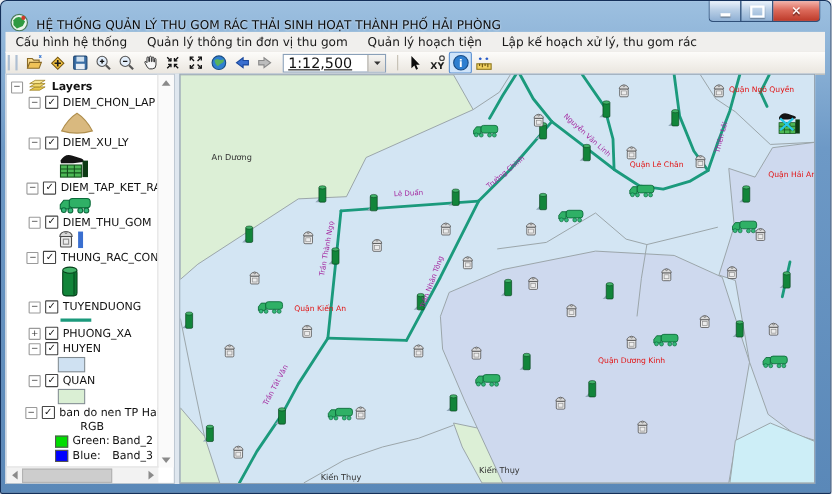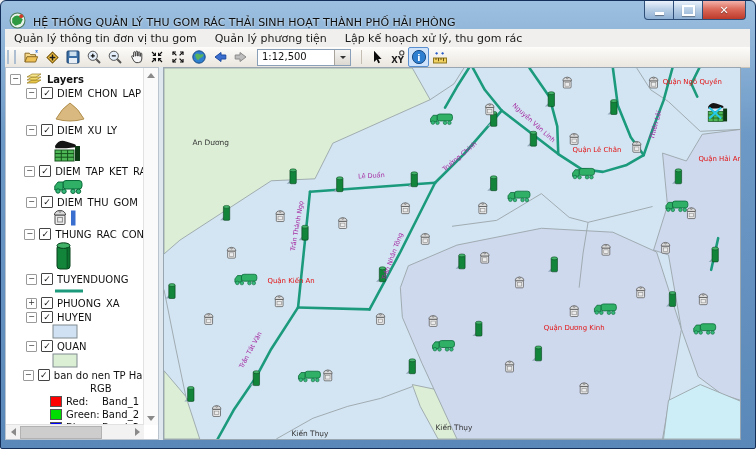--- a/index.html
+++ b/index.html
@@ -23,21 +23,21 @@
   .menu-item{font-size:11px;color:#1a1a1a;padding:2px 9px;white-space:nowrap;}
   
   .toolbar{position:absolute;left:4px;top:46px;right:5px;height:20px;background:linear-gradient(#fdfcfa,#eae6df);
     display:flex;align-items:center;border-bottom:1px solid #c9c4ba;}
   .grip{width:5px;height:14px;border-left:2px solid #aebfd2;border-right:2px solid #aebfd2;margin:0 4px 0 2px;}
   .tb-group{display:flex;align-items:flex-start;}
   .tb-btn{width:19px;height:18px;display:flex;align-items:center;justify-content:center;border:1px solid transparent;border-radius:2px;}
   .tb-btn.active{background:#cfe4fa;border-color:#5a8fd0;}
   .tbsep{width:1px;height:14px;background:#c4beb2;margin:0 4px;}
   .combo{display:flex;width:92px;height:15px;background:#fff;border:1px solid #8aa0b8;margin:0 6px;align-items:stretch;}
-  .combo-val{flex:1;font-size:10px;color:#111;padding:1px 0 0 4px;white-space:nowrap;overflow:hidden;}
+  .combo-val{flex:1;font-size:13px;color:#111;padding:1px 0 0 4px;white-space:nowrap;overflow:hidden;text-decoration:underline;}
   .combo-btn{width:15px;background:linear-gradient(#f6f5f3,#dcd8d1);border-left:1px solid #a8a49c;
     display:flex;align-items:center;justify-content:center;}
   .combo-btn::after{content:"";border:3.5px solid transparent;border-top-color:#333;margin-top:4px;}
   
   .content{position:absolute;left:4px;top:66px;right:14px;bottom:8px;display:flex;background:#fff;}
   .toc{position:relative;width:154px;flex:0 0 auto;background:#fff;border:1px solid #b9c4cf;box-sizing:border-box;}
   .toc-tree{position:absolute;left:0;top:0;right:14px;bottom:14px;overflow:hidden;padding-top:4px;}
   .trow{display:flex;align-items:center;height:14px;font-size:10px;color:#111;white-space:nowrap;}
   .trow.root .lbl{font-weight:bold;}
   .exp{width:9px;height:9px;border:1px solid #9a9a9a;background:#fff;color:#333;font-size:8px;line-height:7px;
@@ -82,22 +82,23 @@
       <div class="wb">
           <span class="glyph-max"></span>
         </div>
       <div class="wb close">
           <span class="glyph-close">✕</span>
         </div>
     </div>
   </div>
 
   <div class="menubar" id="menubar">
+      <span class="menu-item">Cấu hình hệ thống</span>
       <span class="menu-item">Quản lý thông tin đơn vị thu gom</span>
-      <span class="menu-item">Quản lý phương tiện</span>
+      <span class="menu-item">Quản lý hoạch tiện</span>
       <span class="menu-item">Lập kế hoạch xử lý, thu gom rác</span>
     </div>
 
   <div class="toolbar">
     <span class="grip"></span>
     <span class="tb-group" id="tbL">
         <span class="tb-btn">
           <svg viewBox="0 0 16 16" width="16" height="16">
             <path d="M2 13 V4.2 h4.3 l1.4 1.5 H12.6 v2" fill="#f7d98b" stroke="#8a6a25"></path>
             <path d="M2 13 l2 -5.3 h10.6 L12.6 13 Z" fill="#efc257" stroke="#8a6a25"></path>
@@ -322,27 +323,22 @@
             <svg width="26" height="15" viewBox="0 0 26 15">
               <rect x="1" y="1" width="24" height="13" fill="#daefd4" stroke="#808a90"></rect>
             </svg>
           </div>
           <div class="trow">
             <span style="width:20px"></span>
             <span class="exp">−</span>
             <span class="cb">✓</span>
             <span class="lbl">ban do nen TP Hai Ph</span>
           </div>
-          <div class="rgbrow" style="padding-left:84px">
+          <div class="rgbrow" style="padding-left:67px">
             <span>RGB</span>
-          </div>
-          <div class="rgbrow" style="padding-left:44px">
-            <span class="sw" style="background:#ff0000"></span>
-            <span class="chn">Red:</span>
-            <span>Band_1</span>
           </div>
           <div class="rgbrow" style="padding-left:44px">
             <span class="sw" style="background:#00dd00"></span>
             <span class="chn">Green:</span>
             <span>Band_2</span>
           </div>
           <div class="rgbrow" style="padding-left:44px">
             <span class="sw" style="background:#0000ff"></span>
             <span class="chn">Blue:</span>
             <span>Band_3</span>

